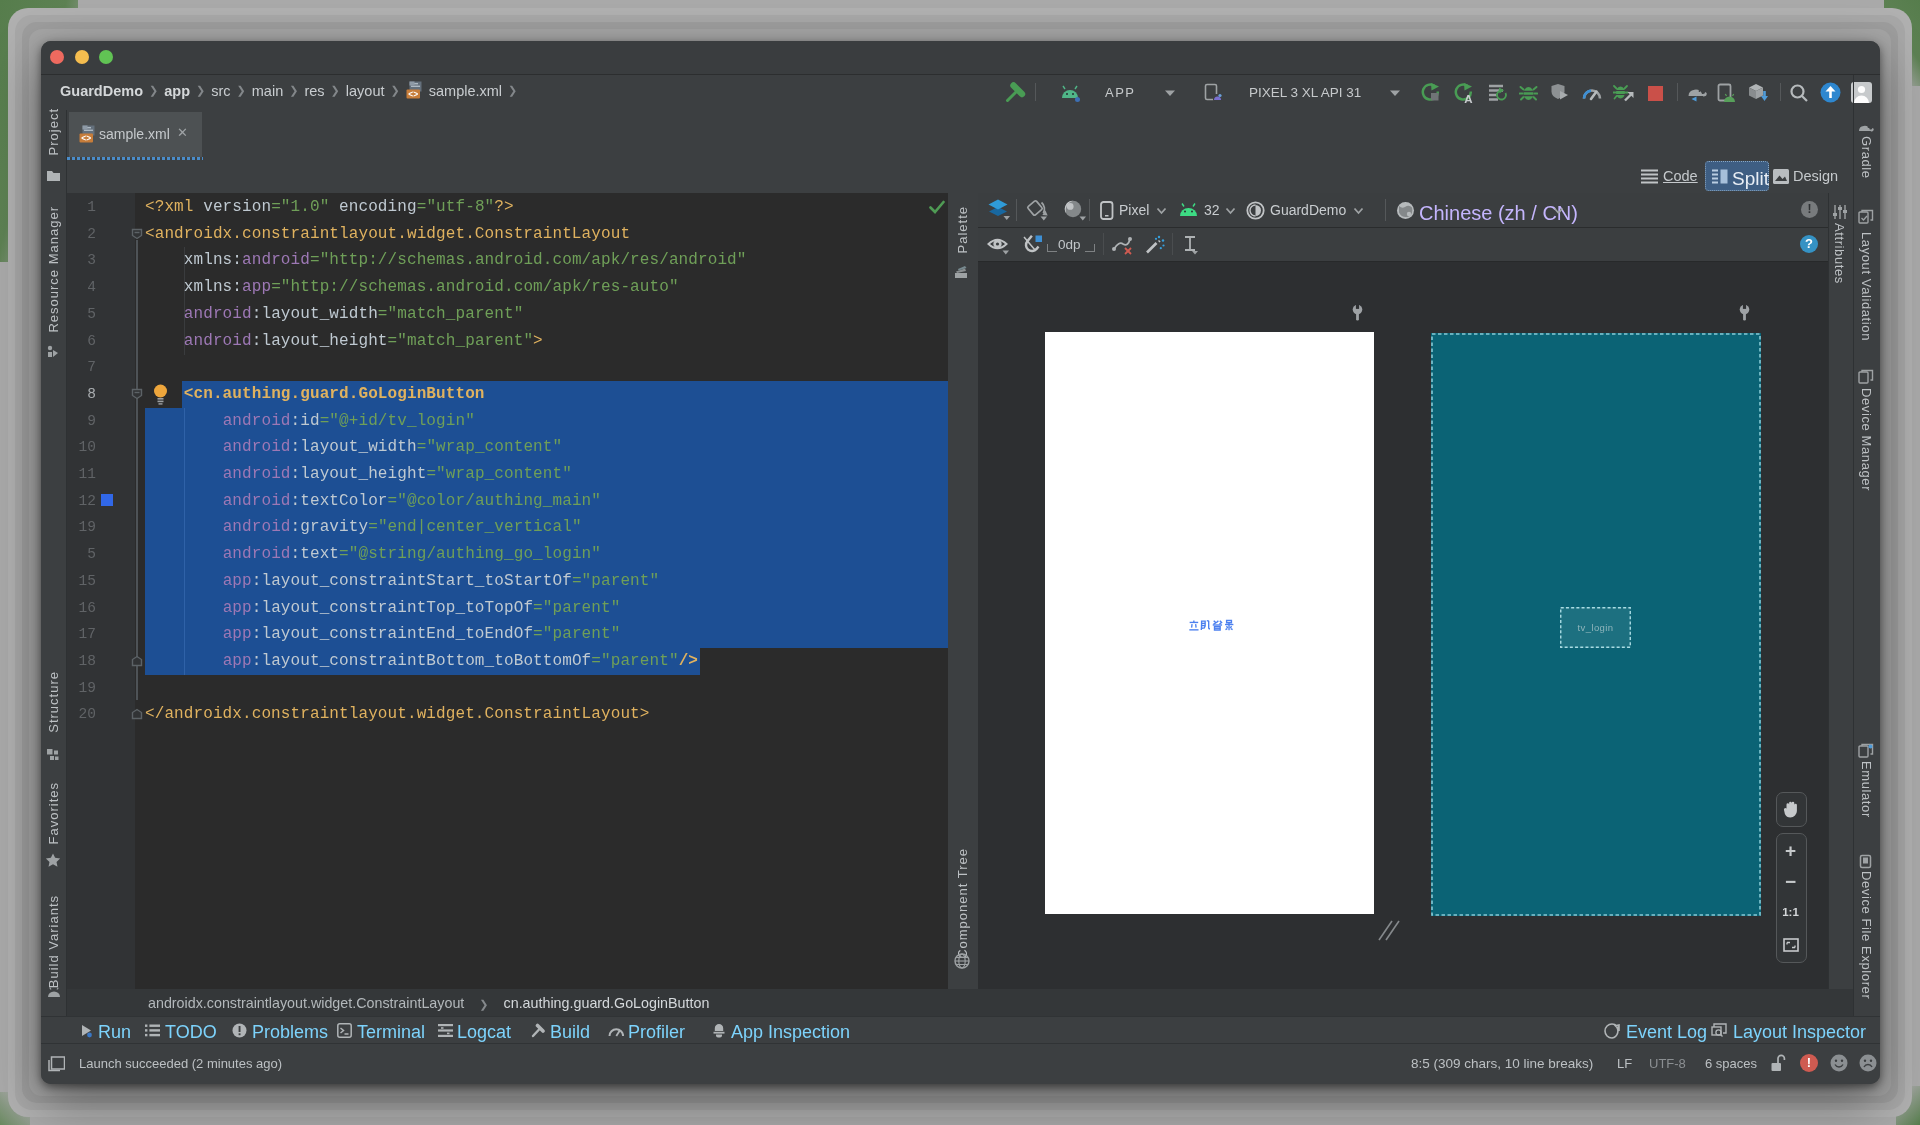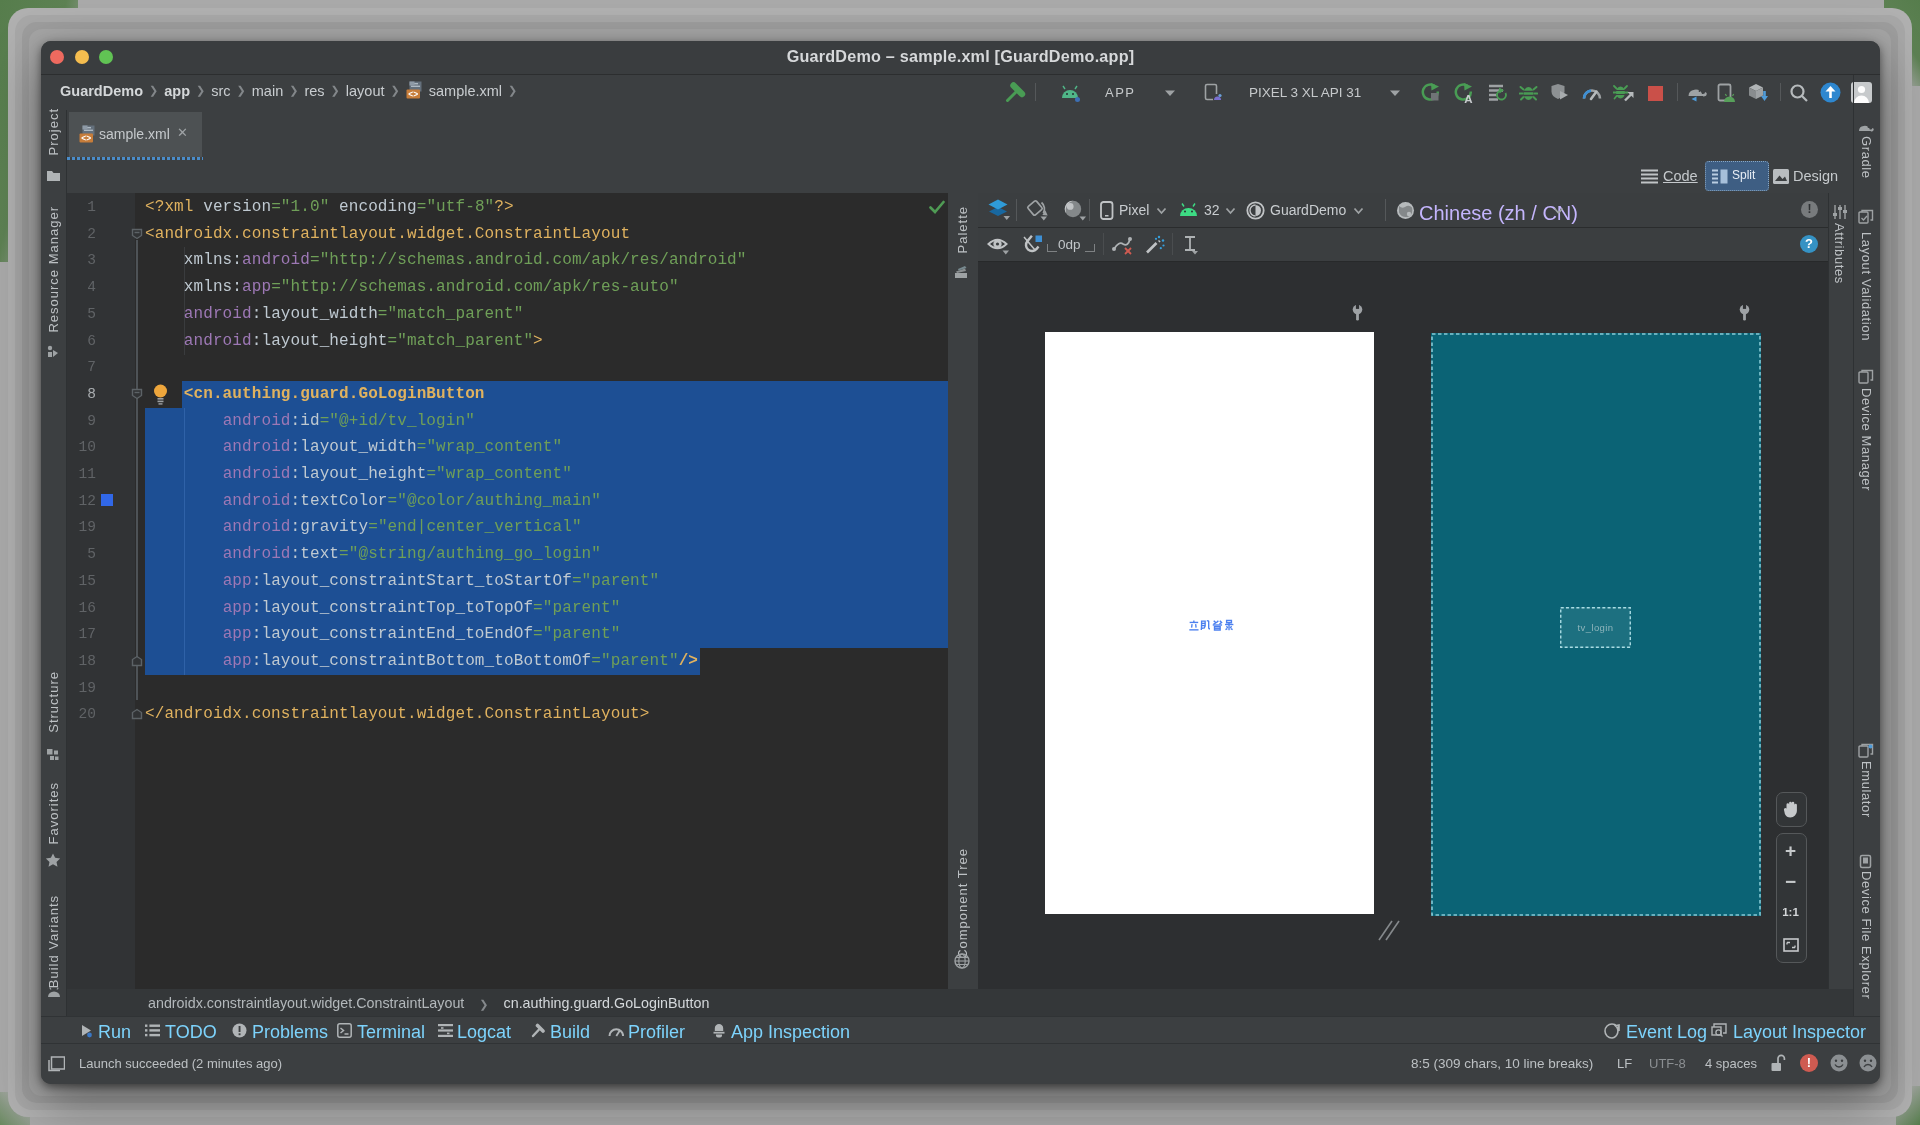--- a/index.html
+++ b/index.html
@@ -62,21 +62,20 @@
 <div class="ghostw" style="left:8px;top:8px;right:8px;bottom:8px;border-radius:20px;background:#b0b0b0;"></div>
 <div class="ghostw" style="left:15px;top:15px;right:15px;bottom:15px;border-radius:17px;background:#a7a7a7;"></div>
 <div class="ghostw" style="left:22px;top:22px;right:22px;bottom:22px;border-radius:15px;background:#9d9d9d;"></div>
 <div class="ghostw" style="left:29px;top:29px;right:29px;bottom:29px;border-radius:13px;background:#a5a5a5;"></div>
 <div id="win">
 
   <div class="titlebar"></div>
   <div class="dot" style="left:9px;  background:#ee6a5f;"></div>
   <div class="dot" style="left:33.5px;background:#f5bd4f;"></div>
   <div class="dot" style="left:58px; background:#61c354;"></div>
-  <div class="wtitle">GuardDemo – sample.xml [GuardDemo.app]</div>
 
   <div class="crumbs" id="topcrumbs"><b>GuardDemo</b><span class="sep">❯</span><b>app</b><span class="sep">❯</span>src<span class="sep">❯</span>main<span class="sep">❯</span>res<span class="sep">❯</span>layout<span class="sep">❯</span><span style="display:inline-block;position:relative;top:3px;margin-right:6px;"><svg width="17" height="18" viewBox="0 0 17 18">
           <rect x="3.5" y="0.5" width="12" height="10" fill="#64707c"></rect>
           <rect x="5" y="2" width="7" height="1.4" fill="#aeb9c2"></rect>
           <rect x="5" y="4.6" width="9" height="1.4" fill="#aeb9c2"></rect>
           <rect x="3.5" y="0.5" width="5" height="4" fill="#8e9aa6"></rect>
           <rect x="0.5" y="8.5" width="13.5" height="9" rx="1" fill="#c77d3a"></rect>
           <text x="7.2" y="15.6" font-family="Liberation Sans" font-size="8.4" font-weight="bold" fill="#fff" text-anchor="middle">&lt;&gt;</text>
         </svg></span>sample.xml<span class="sep">❯</span></div>
 
@@ -249,21 +248,21 @@
     <div class="abs" style="left:1664px;top:120px;width:64px;height:30px;background:#3e5e83;border-radius:4px;outline:1px dotted #89a7c4;outline-offset:-1px;"></div>
     <svg class="abs" style="left:1671px;top:128px;" width="16" height="15" viewBox="0 0 16 15">
         <g stroke="#b9cde2" stroke-width="1.8">
           <line x1="0" y1="1.5" x2="6" y2="1.5"></line>
           <line x1="0" y1="5.5" x2="6" y2="5.5"></line>
           <line x1="0" y1="9.5" x2="6" y2="9.5"></line>
           <line x1="0" y1="13.5" x2="6" y2="13.5"></line>
         </g>
         <rect x="8.5" y="0.5" width="7" height="14" fill="#a7c0da"></rect>
       </svg>
-    <div class="abs" style="left:1691px;top:127px;font-size:12px;color:#e8eef5;">Split</div>
+    <div class="abs" style="left:1691px;top:127px;font-size:19px;color:#e8eef5;">Split</div>
     <svg class="abs" style="left:1732px;top:128px;" width="16" height="15" viewBox="0 0 16 15">
         <rect x="0" y="0" width="16" height="15" rx="1.5" fill="#b9bdc0"></rect>
         <path d="M2 12 L6.5 6.5 L9.5 10 L12 7.5 L14 12 z" fill="#3c3f41"></path>
       </svg>
     <div class="abs" style="left:1752px;top:127px;font-size:14.5px;color:#c5c9cc;">Design</div>
   </div>
 
   <div id="gutter"></div>
   <div id="editor"></div>
   <div id="selrects">
@@ -678,21 +677,21 @@
     <div class="bitem" style="left:1692px;">Layout Inspector</div>
 
     <svg class="abs" style="left:7px;top:1015px;" width="17" height="16" viewBox="0 0 17 16">
         <rect x="3.5" y="1" width="13" height="12" fill="none" stroke="#b0b4b6" stroke-width="1.5"></rect>
         <path d="M1 4 v10.5 h11" fill="none" stroke="#b0b4b6" stroke-width="1.5"></path>
       </svg>
     <div class="sitem" style="left:38px;">Launch succeeded (2 minutes ago)</div>
     <div class="sitem" style="left:1370px;font-size:13.5px;">8:5 (309 chars, 10 line breaks)</div>
     <div class="sitem" style="left:1576px;">LF</div>
     <div class="sitem" style="left:1608px;color:#8b8f92;">UTF-8</div>
-    <div class="sitem" style="left:1664px;">4 spaces</div>
+    <div class="sitem" style="left:1664px;">6 spaces</div>
     <svg class="abs" style="left:1729px;top:1013px;" width="16" height="18" viewBox="0 0 16 18">
         <path d="M8 9 V4.5 a3.2 3.2 0 0 1 6.4 0 V6" fill="none" stroke="#b0b4b6" stroke-width="1.7"></path>
         <rect x="1.5" y="9" width="9.5" height="8" rx="1" fill="#b0b4b6"></rect>
       </svg>
     <div class="abs" style="left:1759px;top:1013px;width:18px;height:18px;border-radius:50%;background:#cf5b51;color:#fff;text-align:center;font-size:13px;font-weight:bold;line-height:18px;">!</div>
     <svg class="abs" style="left:1789px;top:1013px;" width="18" height="18" viewBox="0 0 18 18">
         <circle cx="9" cy="9" r="8.5" fill="#8b8f92"></circle>
         <circle cx="6" cy="6.7" r="1.2" fill="#3c3f41"></circle>
         <circle cx="12" cy="6.7" r="1.2" fill="#3c3f41"></circle>
         <path d="M5 10.5 a4.5 4.5 0 0 0 8 0" fill="none" stroke="#3c3f41" stroke-width="1.4"></path>

